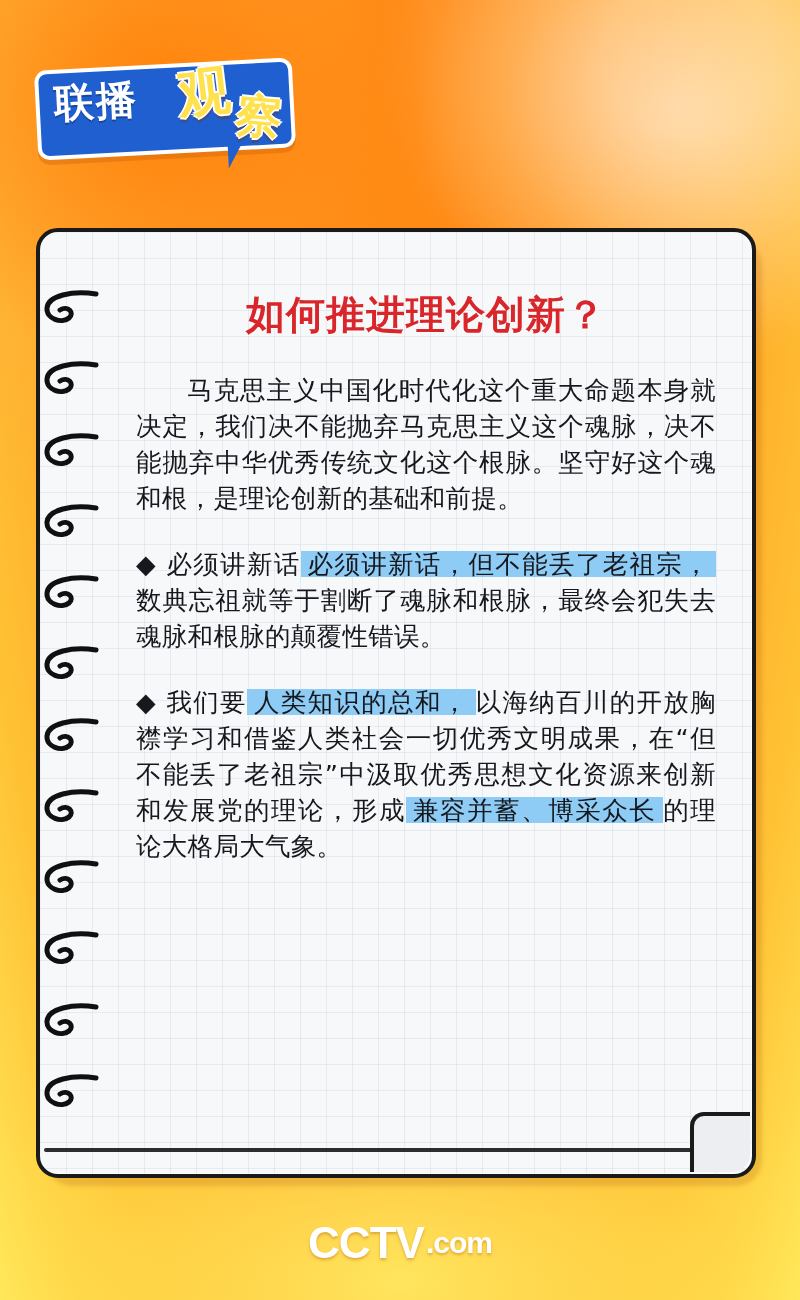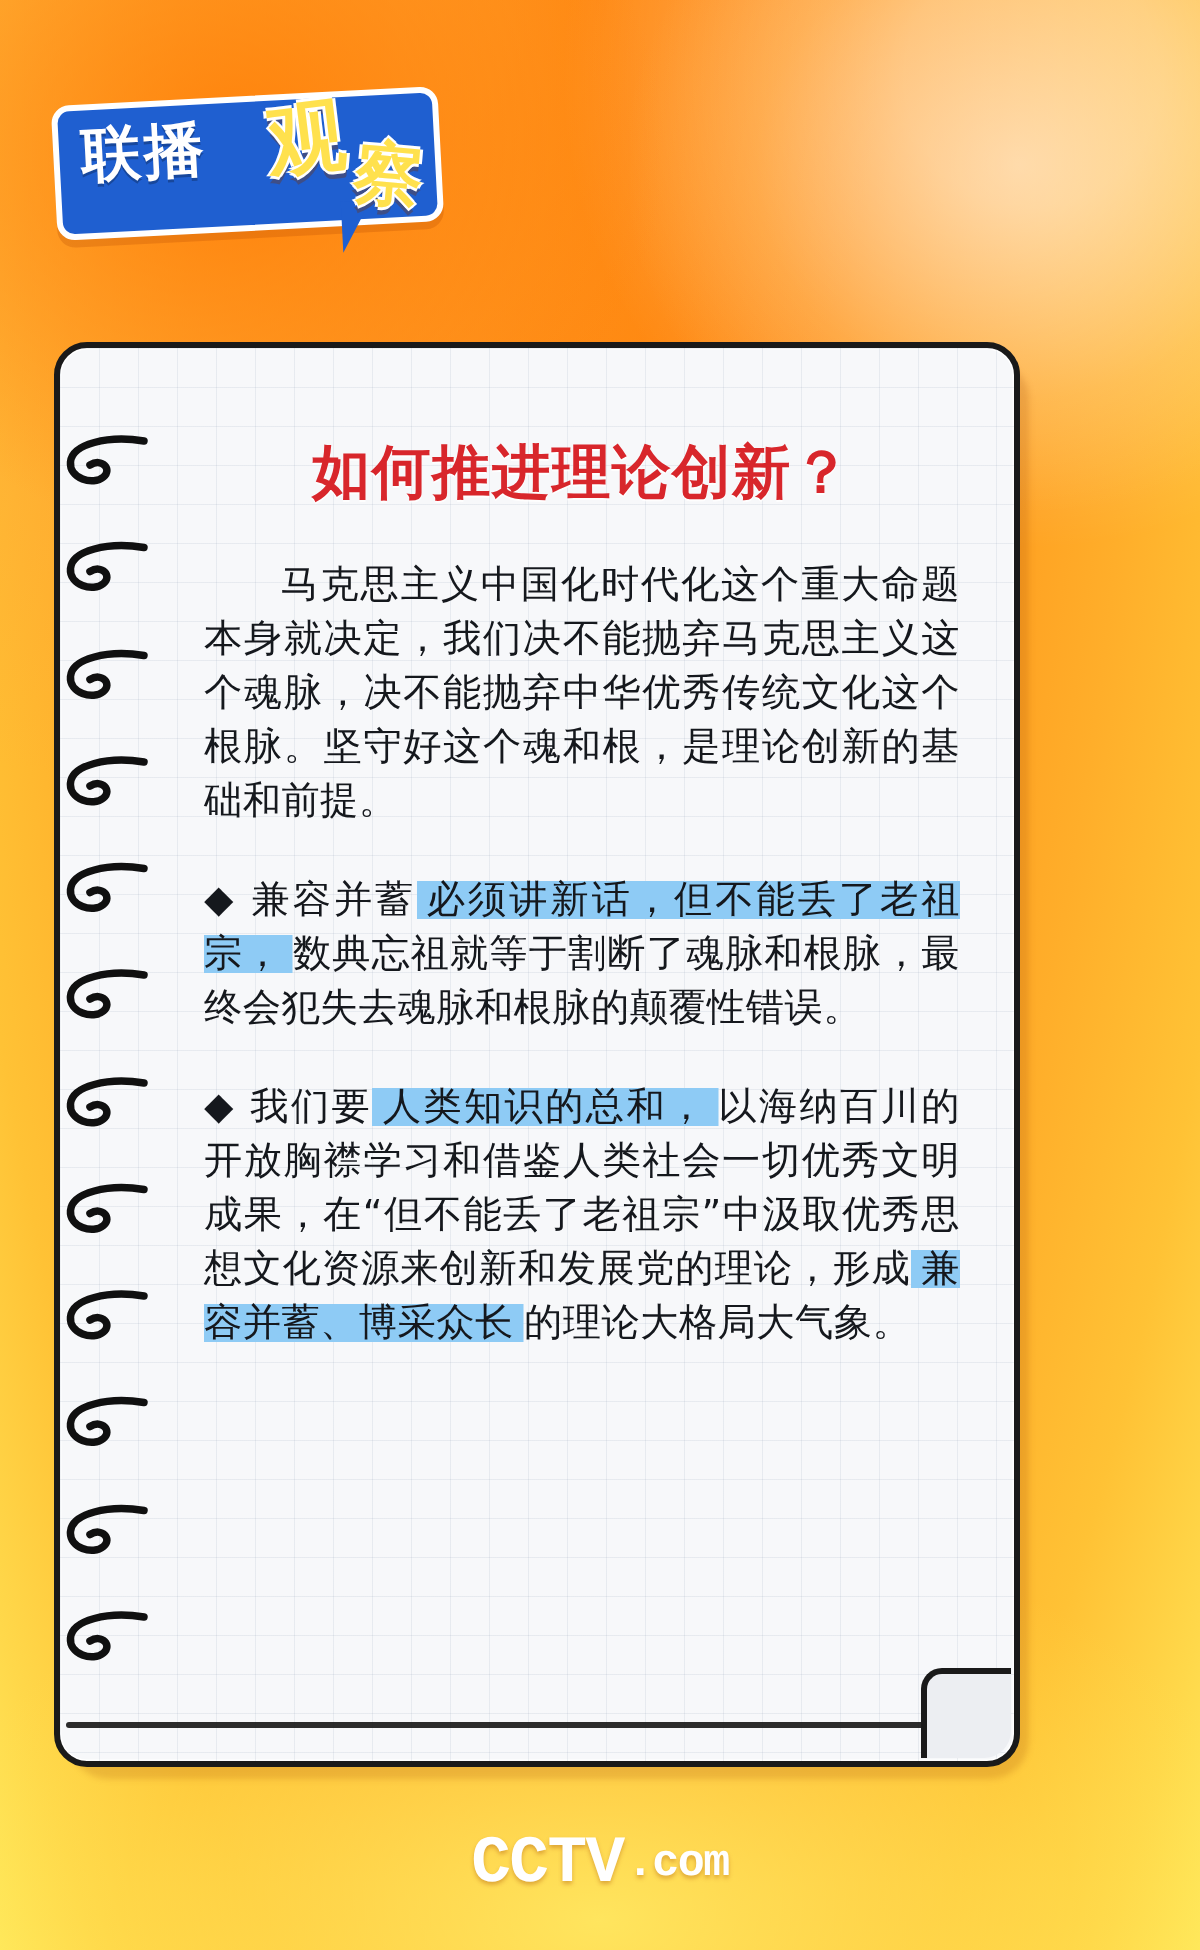--- a/index.html
+++ b/index.html
@@ -108,21 +108,21 @@
     top: 30px;
     transform: rotate(5deg);
     font-size: 46px;
   }
 
   
   .card {
     position: absolute;
     left: 36px;
     top: 228px;
-    width: 644px;
+    width: 720px;
     height: 950px;
   }
   .card-shadow {
     position: absolute;
     left: 10px;
     top: 12px;
     right: -6px;
     bottom: -8px;
     background: rgba(150,60,0,0.18);
     border-radius: 26px;
@@ -238,21 +238,21 @@
     right: 0;
     bottom: 32px;
     display: flex;
     align-items: center;
     justify-content: center;
     gap: 10px;
   }
   .cctv-mark {
     display: flex;
     align-items: center;
-    font-family: Liberation Mono, monospace;
+    font-family: Liberation Sans, sans-serif;
     font-size: 44px;
     font-weight: 700;
     color: #ffffff;
     letter-spacing: -1px;
     text-shadow: 0 2px 3px rgba(160,70,0,0.35);
   }
   .cctv-mark .dotcom {
     font-size: 30px;
     font-weight: 700;
     margin-left: 2px;
@@ -288,21 +288,21 @@
     <div class="card-shadow"></div>
     <div class="card-paper">
       <div class="card-grid"></div>
       <div class="card-foldline"></div>
       <div class="card-corner"></div>
 
       <div class="content">
         <div class="title">如何推进理论创新？</div>
         <div id="paragraphs">
             <div class="para indent"><span>马克思主义中国化时代化这个重大命题本身就决定，我们决不能抛弃</span><span class="ul-red">马克思主义这个魂脉，决不能抛弃中华优秀传统文化这个根脉。坚守好这个魂和根，是理论创新的基础和前提。</span></div>
-            <div class="para"><span>◆ 兼容并蓄</span><span class="hl-blue">必须讲新话，但不能丢了老祖宗，</span><span>数典忘祖就等于割断了魂脉和根脉，最终会犯失去魂脉和根脉的颠覆性错误。</span></div>
+            <div class="para"><span>◆ 必须讲新话</span><span class="hl-blue">必须讲新话，但不能丢了老祖宗，</span><span>数典忘祖就等于割断了魂脉和根脉，最终会犯失去魂脉和根脉的颠覆性错误。</span></div>
             <div class="para"><span>◆ 我们要</span><span class="hl-blue">人类知识的总和，</span><span>以海纳百川的开放胸襟学习和借鉴人类社会一切优秀文明成果，在“但不能丢了老祖宗”中汲取优秀思想文化资源来创新和发展党的理论，形成</span><span class="hl-blue">兼容并蓄、博采众长</span><span>的理论大格局大气象。</span></div>
           </div>
       </div>
     </div>
 
     <div class="rings">
       <div class="ring">
         <svg width="66" height="46" viewBox="0 0 66 46">
             <g fill="none" stroke="#101010" stroke-width="5" stroke-linecap="round">
               <path d="M58 6 C 34 2, 10 8, 9 20 C 8 31, 24 36, 31 30 C 37 25, 30 17, 22 22"></path>

